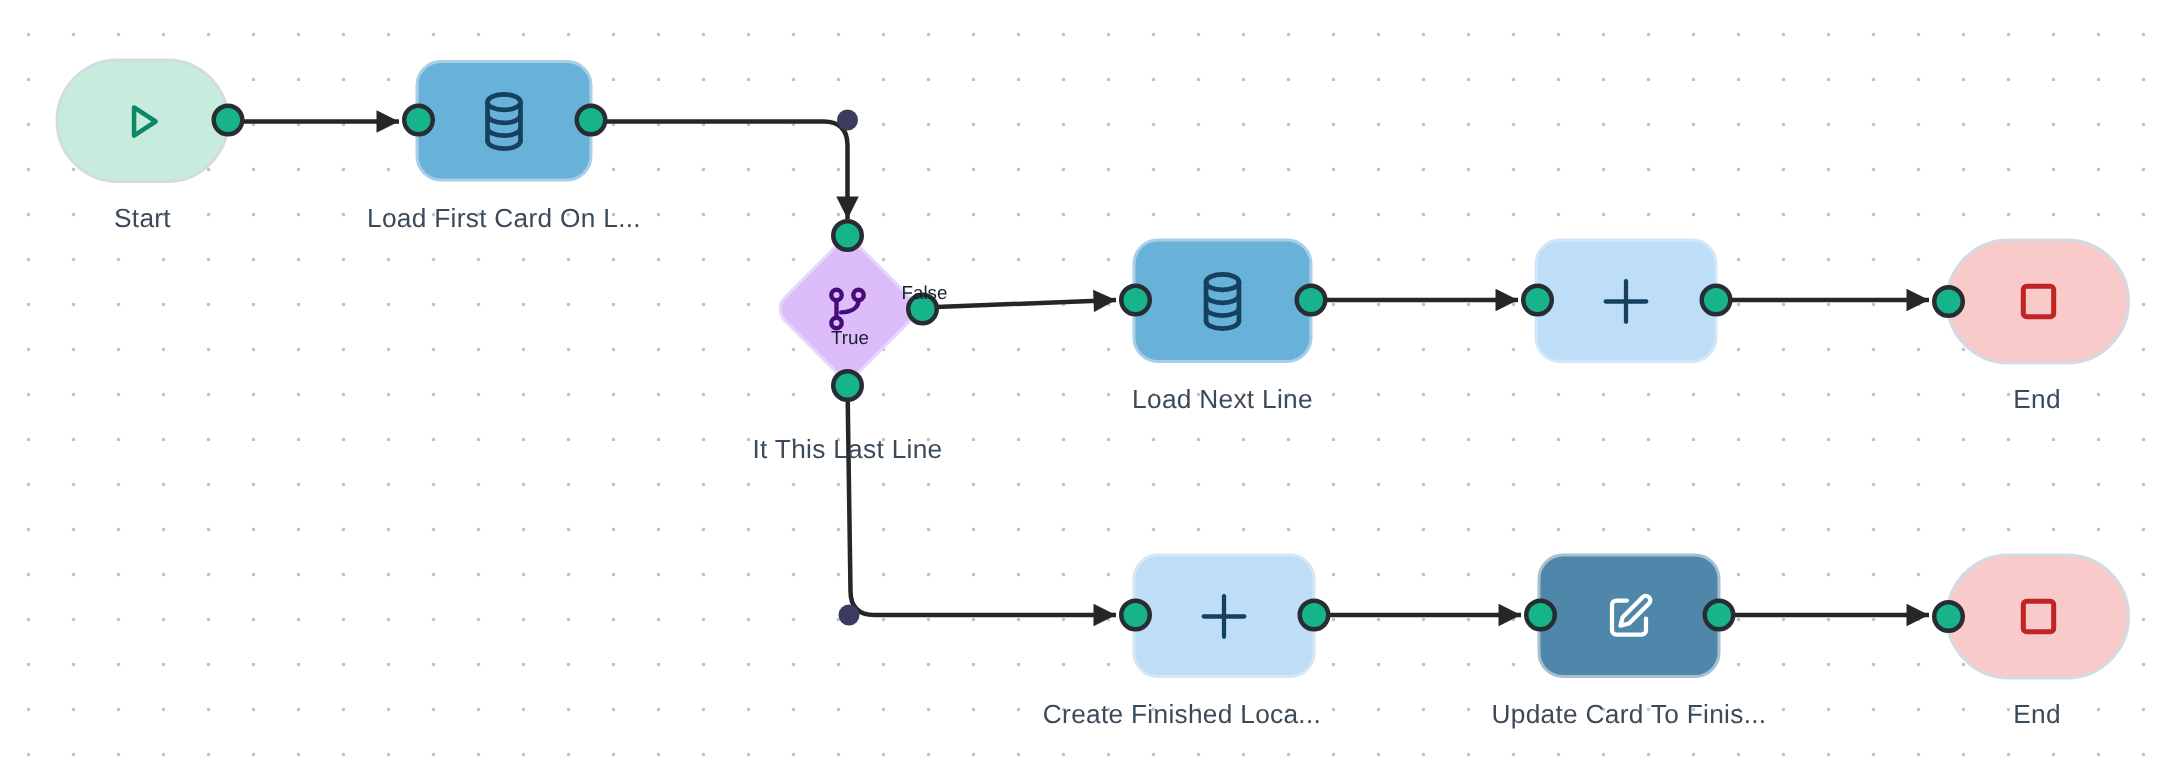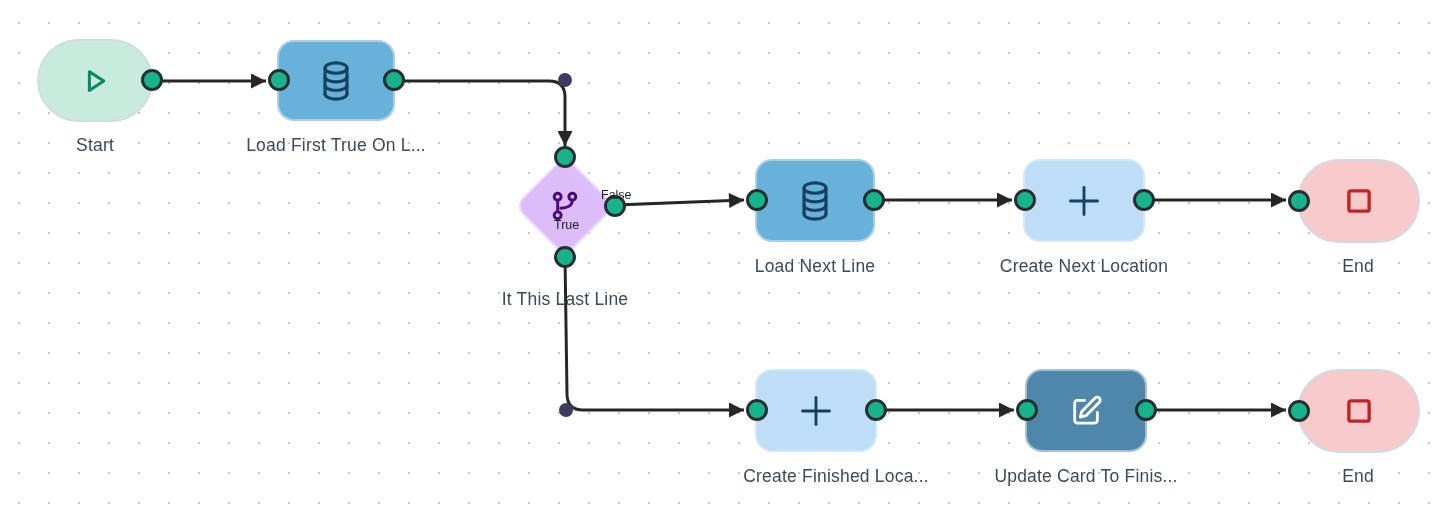--- a/index.html
+++ b/index.html
@@ -79,21 +79,21 @@
       <ellipse cx="12" cy="6" rx="8.5" ry="4"></ellipse>
       <path d="M3.5 6 V26"></path>
         <path d="M20.5 6 V26"></path>
       <path d="M3.5 26 a8.5 4 0 0 0 17 0"></path>
       <path d="M3.5 12.7 a8.5 4 0 0 0 17 0"></path>
       <path d="M3.5 19.3 a8.5 4 0 0 0 17 0"></path>
     </svg>
     <div class="port port-left"></div>
     <div class="port port-right"></div>
   </div>
-  <div class="node-label" style="left:336px;top:135px;">Load First True On L...</div>
+  <div class="node-label" style="left:336px;top:135px;">Load First Card On L...</div>
 
   <div class="diamond-wrap" style="left:529px;top:170px;">
     <div class="diamond-shape"></div>
     <svg class="node-icon" width="32" height="32" viewBox="0 0 24 24" fill="none" stroke="#470c78" stroke-width="2.2" stroke-linecap="round">
       <circle cx="6.5" cy="5" r="2.6"></circle>
       <circle cx="17.5" cy="5" r="2.6"></circle>
       <circle cx="6.5" cy="19" r="2.6"></circle>
       <path d="M6.5 7.6 V16.4"></path>
       <path d="M17.5 7.6 C17.5 11.8 13.2 13.5 8.8 13.7"></path>
     </svg>
@@ -120,39 +120,38 @@
   <div class="node-label" style="left:815px;top:256px;text-align:center;">Load Next Line</div>
 
   <div class="node rounded fill-create" style="left:1023px;top:159px;width:122px;height:83px;">
     <svg class="node-icon" width="36" height="36" viewBox="0 0 24 24" fill="none" stroke="#16405f" stroke-width="1.9" stroke-linecap="round">
       <path d="M12 3 V21"></path>
         <path d="M3 12 H21"></path>
     </svg>
     <div class="port port-left"></div>
     <div class="port port-right"></div>
   </div>
-  <div class="node-label" style="left:1084px;top:256px;">Create Next Location</div>
 
   <div class="node stadium fill-end" style="left:1297px;top:159px;width:123px;height:84px;">
     <svg class="node-icon" width="27" height="27" viewBox="0 0 24 24" fill="none" stroke="#c12424" stroke-width="3" stroke-linejoin="round">
       <rect x="3" y="3" width="18" height="18" rx="2"></rect>
     </svg>
     <div class="port port-left"></div>
   </div>
   <div class="node-label" style="left:1358px;top:256px;">End</div>
 
   <div class="node rounded fill-create" style="left:755px;top:369px;width:122px;height:83px;">
     <svg class="node-icon" width="36" height="36" viewBox="0 0 24 24" fill="none" stroke="#16405f" stroke-width="1.9" stroke-linecap="round">
       <path d="M12 3 V21"></path>
         <path d="M3 12 H21"></path>
     </svg>
     <div class="port port-left"></div>
     <div class="port port-right"></div>
   </div>
-  <div class="node-label" style="left:836px;top:466px;">Create Finished Loca...</div>
+  <div class="node-label" style="left:788px;top:466px;">Create Finished Loca...</div>
 
   <div class="node rounded fill-update" style="left:1025px;top:369px;width:122px;height:83px;">
     <svg class="node-icon" width="34" height="34" viewBox="0 0 24 24" fill="none" stroke="#ffffff" stroke-width="2" stroke-linecap="round" stroke-linejoin="round">
       <path d="M11 4.5 H6 a2 2 0 0 0 -2 2 v12 a2 2 0 0 0 2 2 h12 a2 2 0 0 0 2 -2 V13"></path>
       <path d="M18.4 2.9 a2.1 2.1 0 0 1 3 3 L12 15.3 l-4 1 1 -4 Z"></path>
     </svg>
     <div class="port port-left"></div>
     <div class="port port-right"></div>
   </div>
   <div class="node-label" style="left:1086px;top:466px;">Update Card To Finis...</div>

